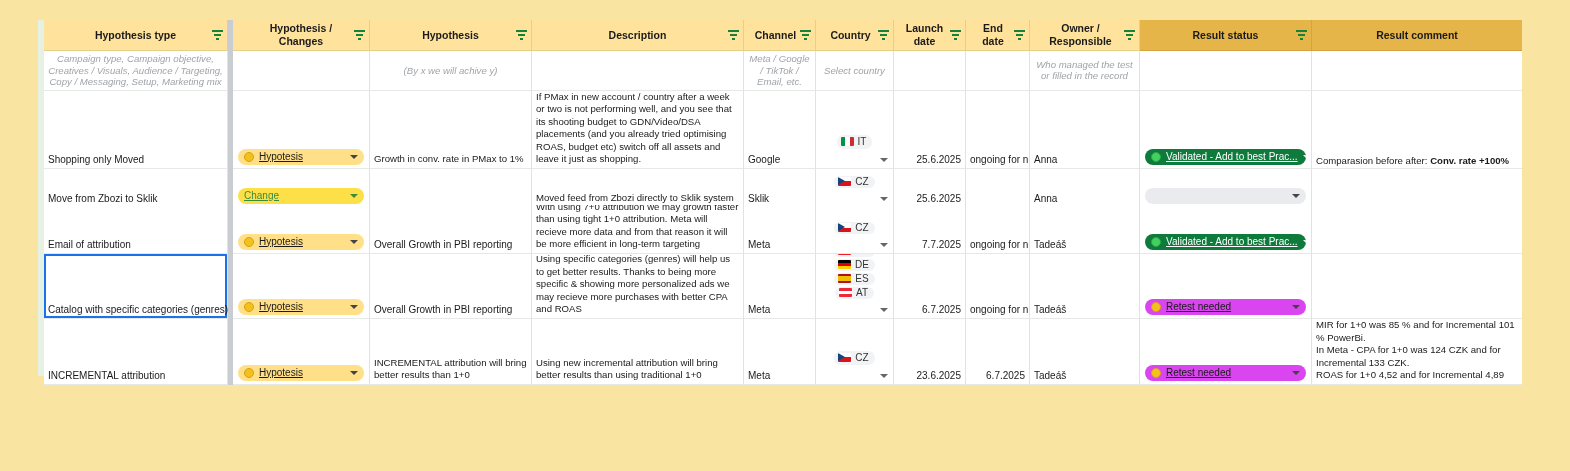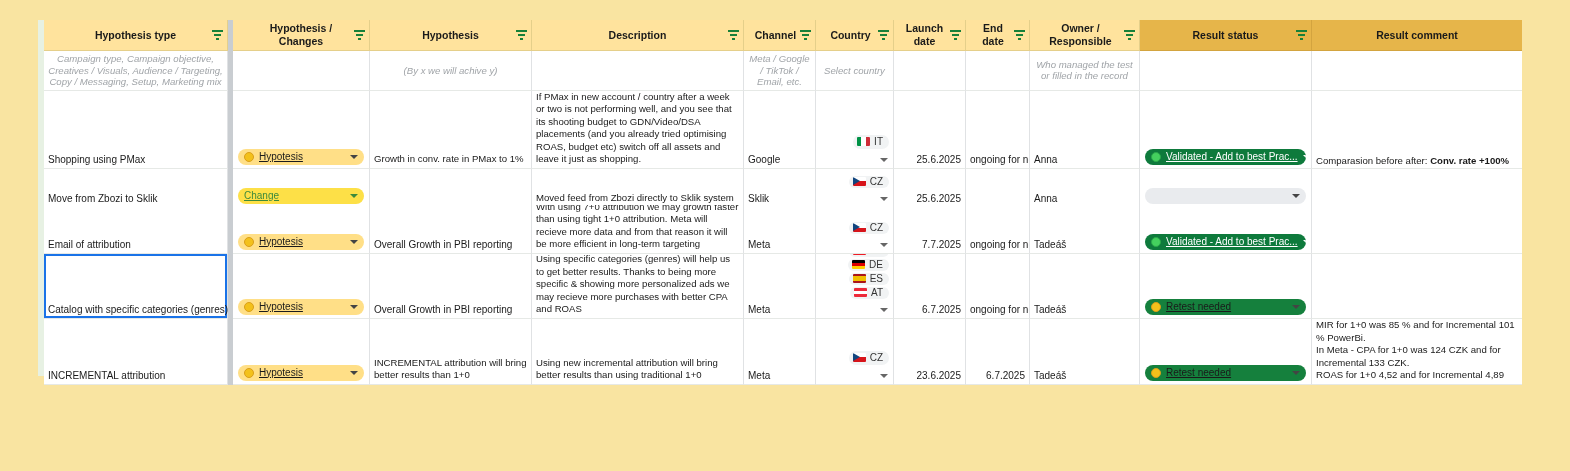--- a/index.html
+++ b/index.html
@@ -68,31 +68,31 @@
   .chip{
     display:flex;align-items:center;gap:5px;
     height:16px;border-radius:8px;padding:0 6px;
     width:100%;box-sizing:border-box;
     font-size:10px;white-space:nowrap;overflow:hidden;text-decoration:underline;
   }
   .chip .dot{width:10px;height:10px;border-radius:50%;flex:0 0 10px;}
   .chip .arr{margin-left:auto;width:0;height:0;border-left:4px solid transparent;border-right:4px solid transparent;border-top:4px solid #444;flex:0 0 auto;}
   .chip.hypotesis{background:#ffdf87;}
   .chip.hypotesis .dot{background:#f3c11b;border:1px solid #d99e1a;box-sizing:border-box;}
-  .chip.retest{background:#15803d;}
+  .chip.retest{background:#d946ef;}
   .chip.retest .dot{background:#f3c11b;border:1px solid #d99e1a;box-sizing:border-box;}
   .chip.change{background:#fde047;color:#3c8a3c;}
   .chip.change .arr{border-top-color:#3c8a3c;}
   .chip.validated{background:#0e7a3c;color:#fff;}
   .chip.validated .dot{background:#44d05e;border:1px solid #2aa84a;box-sizing:border-box;}
   .chip.validated .arr{border-top-color:#fff;}
   .chip.empty{background:#e9ebee;}
 
   
-  .country-cell{flex-direction:column;align-items:flex-end;justify-content:flex-end;gap:2px;padding:19px 4px;}
+  .country-cell{flex-direction:column;align-items:center;justify-content:flex-end;gap:2px;padding:19px 4px;}
   .cpill{
     display:inline-flex;align-items:center;gap:4px;
     background:#f1f3f4;border-radius:8px;height:14px;padding:0 6px 0 4px;
     font-size:10px;color:#333;
   }
   .flag{position:relative;width:13px;height:9px;flex:0 0 13px;overflow:hidden;border-radius:1px;}
   .flag-it{background:linear-gradient(to right,#009246 33%,#fff 33% 66%,#ce2b37 66%);}
   .flag-cz{background:linear-gradient(to bottom,#fff 50%,#d7141a 50%);}
   .flag-cz::after{content:"";position:absolute;left:0;top:0;border-left:7px solid #11457e;border-top:4.5px solid transparent;border-bottom:4.5px solid transparent;}
   .flag-sk{background:linear-gradient(to bottom,#fff 33%,#0b4ea2 33% 66%,#ee1c25 66%);}
@@ -211,21 +211,21 @@
       <div class="cell scell"></div>
       <div class="cell scell"></div>
       <div class="cell scell">Who managed the test or filled in the record</div>
       <div class="cell scell"></div>
       <div class="cell scell" style="border-right:none;"></div>
     </div>
 
     <div class="row-divider"></div>
 
     <div class="row r1">
-      <div class="cell nowrap">Shopping using PMax</div>
+      <div class="cell nowrap">Shopping only Moved</div>
       <div class="cell sep"></div>
       <div class="cell status-cell">
         <span class="chip hypotesis">
             <span class="dot"></span>
             <span>Hypotesis</span>
             <span class="arr"></span>
           </span>
       </div>
       <div class="cell wrap">Growth in conv. rate in PMax to 1%</div>
       <div class="cell wrap">If PMax in new account / country after a week or two is not performing well, and you see that its shooting budget to GDN/Video/DSA placements (and you already tried optimising ROAS, budget etc) switch off all assets and leave it just as shopping.</div>

